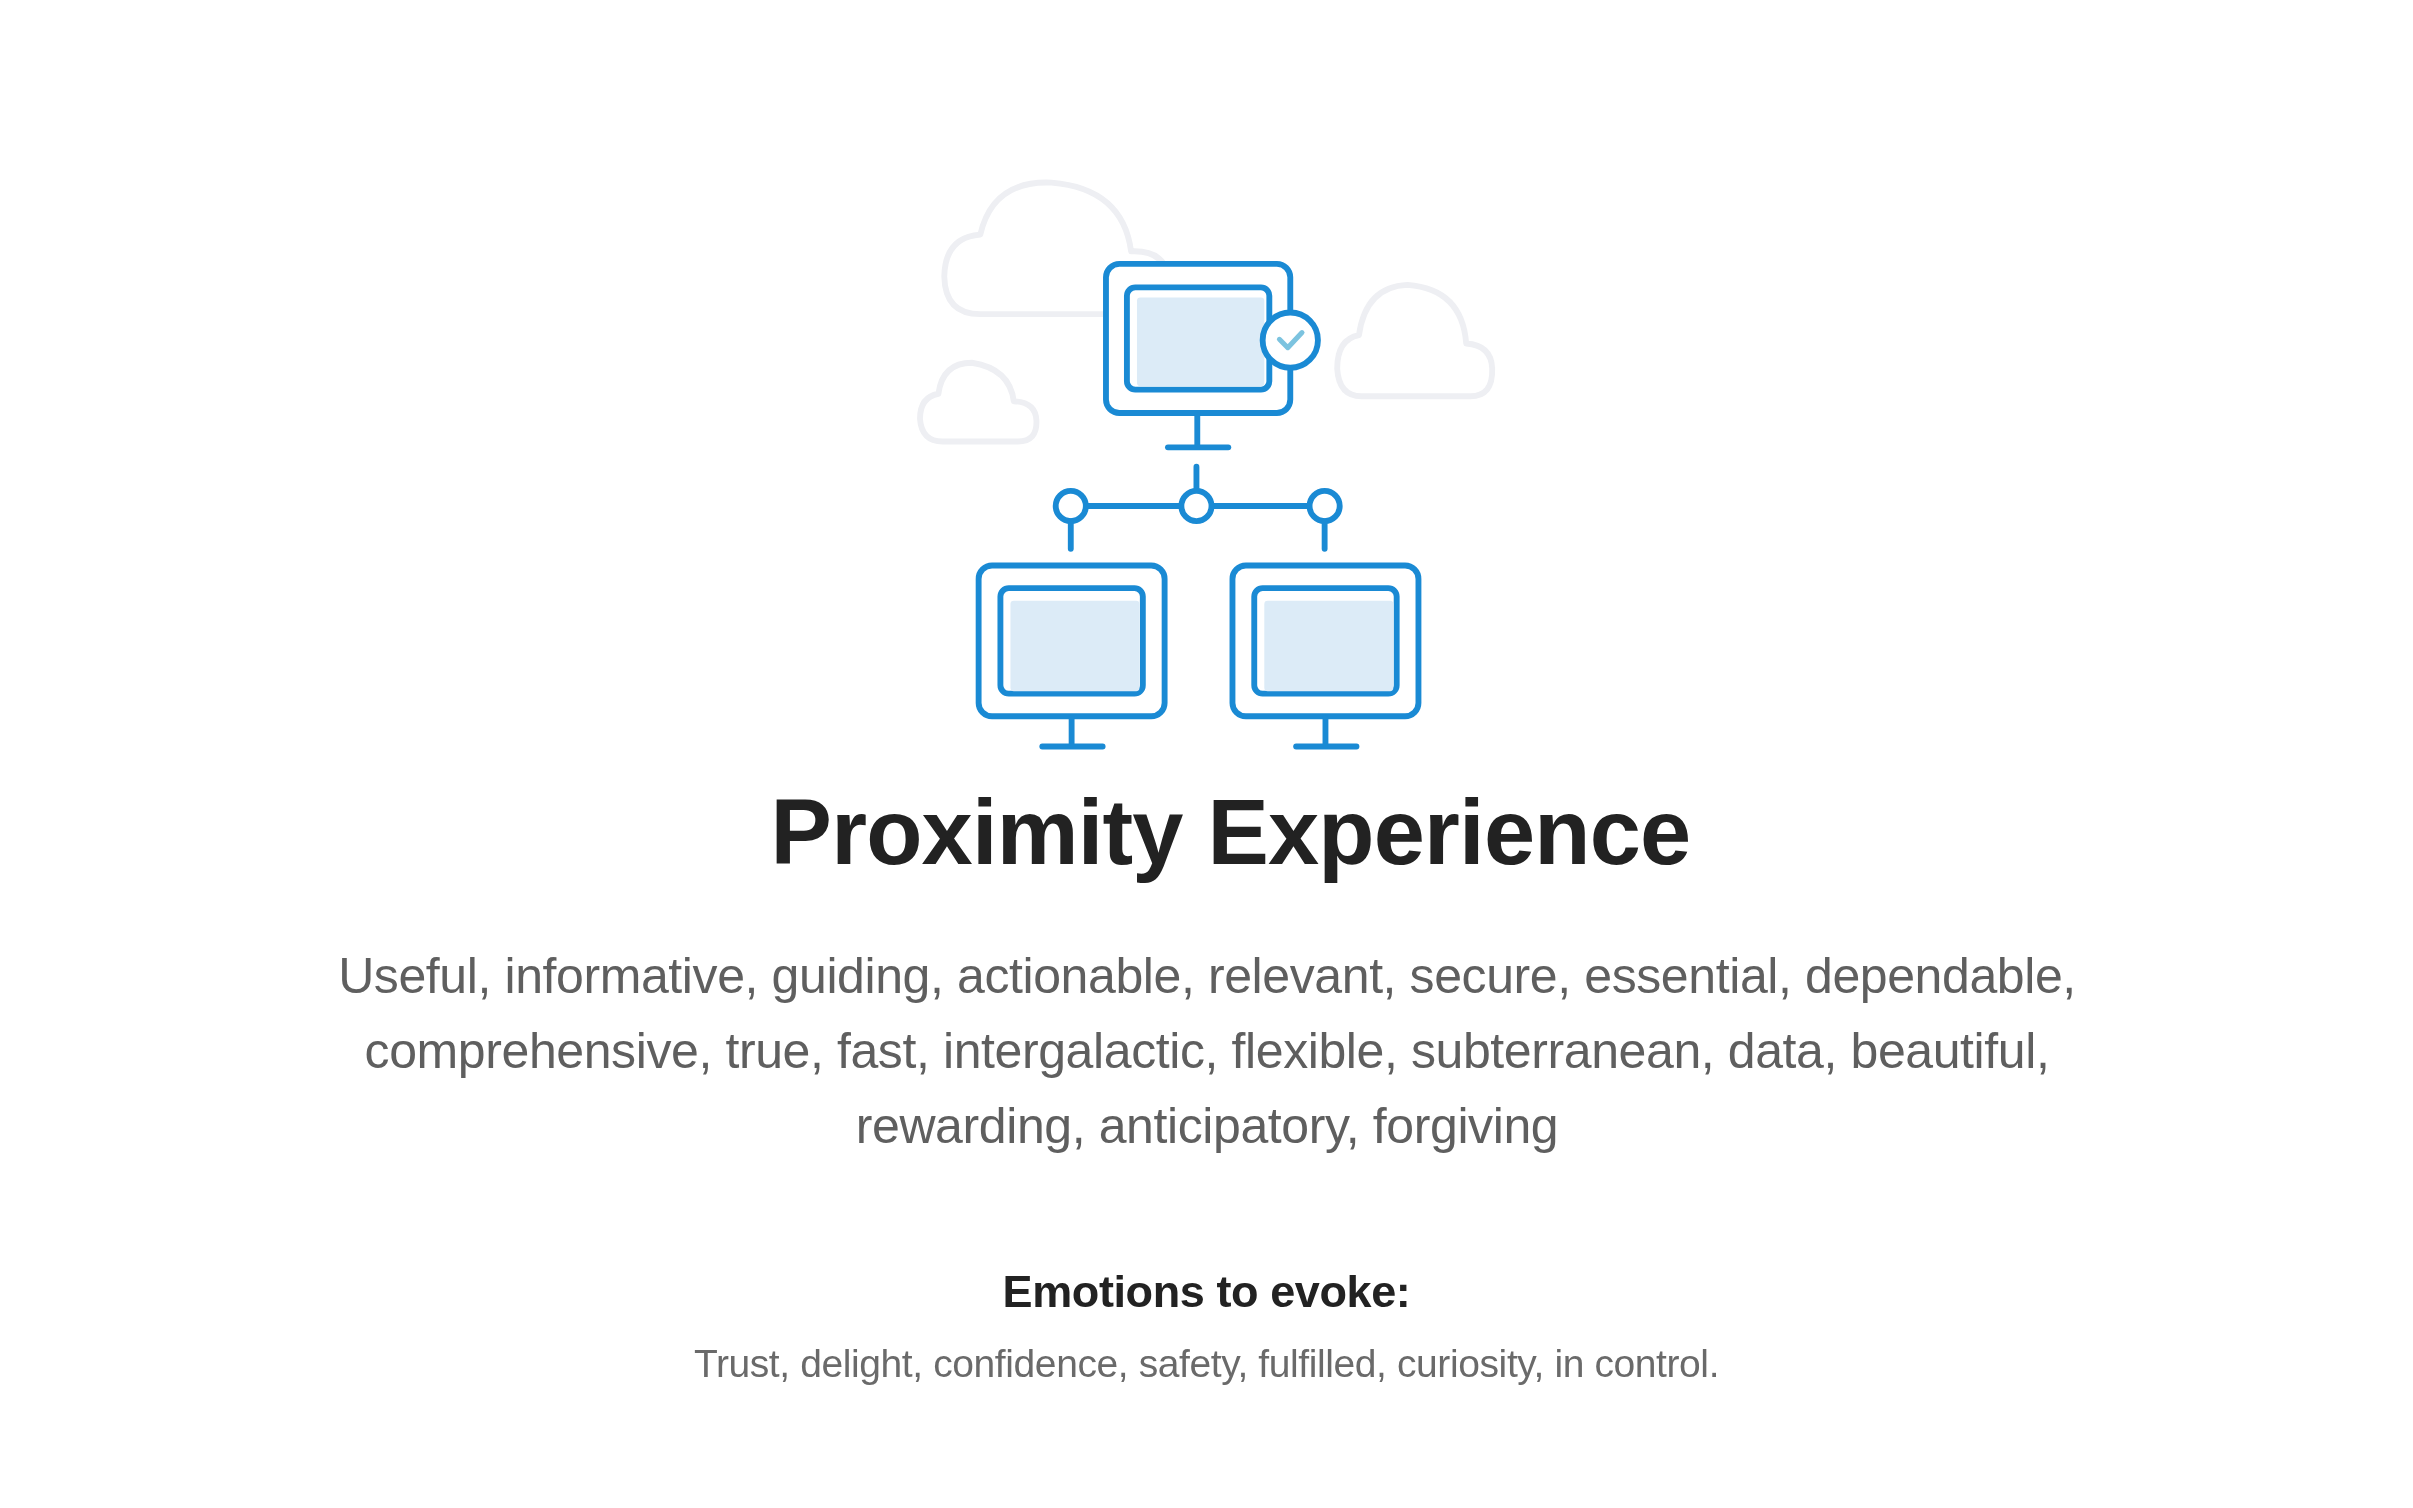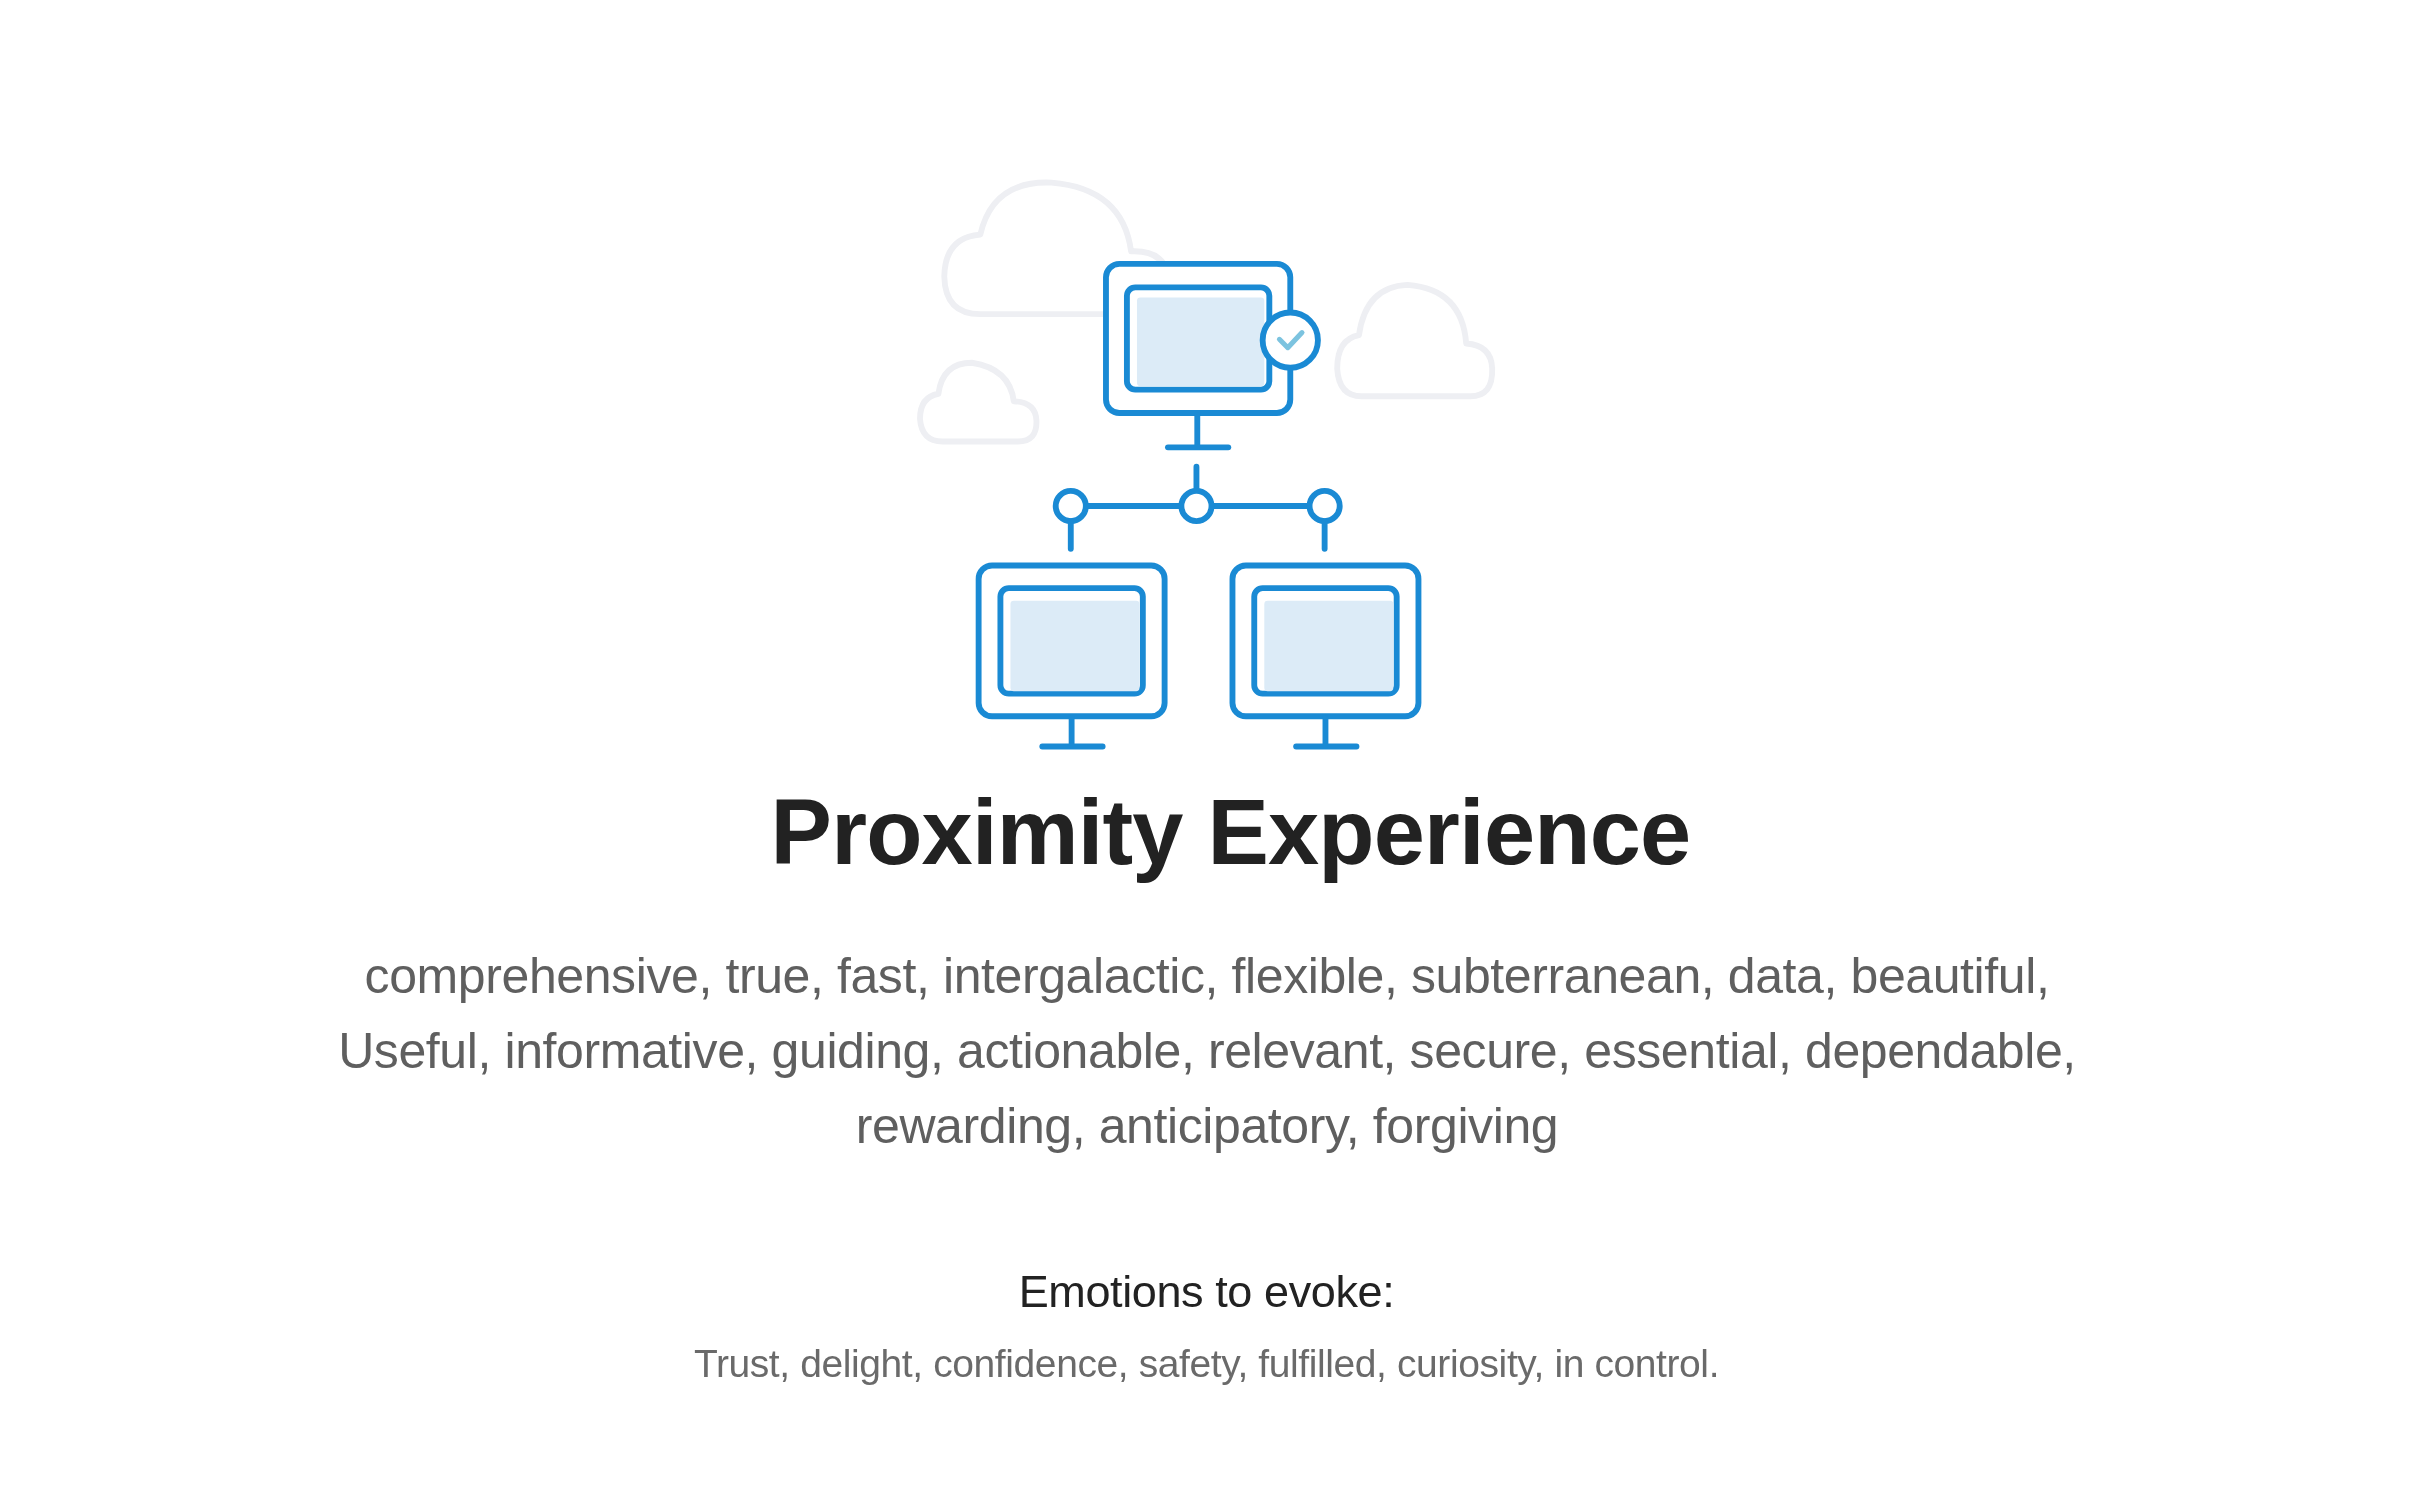--- a/index.html
+++ b/index.html
@@ -1,20 +1,20 @@
 <!DOCTYPE html>
 <html style="font-size:13.4px"><head>
 <meta charset="utf-8">
 <style>
   html, body { margin: 0; padding: 0; background: #ffffff; }
   body { width: 2413px; height: 1508px; position: relative; overflow: hidden; font-family: "Liberation Sans", "DejaVu Sans", sans-serif; }
   .illustration { position: absolute; left: 0; top: 0; width: 2413px; height: 1508px; }
   .title { position: absolute; left: 0; width: 2413px; top: 778px; text-align: center; font-weight: 700; font-size: 92px; line-height: 109px; color: #222222; letter-spacing: -0.8px; padding-left: 24px; }
   .desc { position: absolute; left: 327px; width: 1760px; top: 939px; text-align: center; font-size: 50px; line-height: 75px; color: #5f5f5f; font-weight: 400; letter-spacing: -0.4px; }
-  .emotions-heading { position: absolute; left: 0; width: 2413px; top: 1262px; text-align: center; font-size: 45px; line-height: 59px; font-weight: 400; color: #222222; letter-spacing: -0.4px; }
+  .emotions-heading { position: absolute; left: 0; width: 2413px; top: 1262px; text-align: center; font-size: 45px; line-height: 59px; font-weight: 700; color: #222222; letter-spacing: -0.4px; }
   .emotions-list { position: absolute; left: 0; width: 2413px; top: 1337px; text-align: center; font-size: 39px; line-height: 54px; color: #6a6a6a; letter-spacing: -0.4px; }
 </style>
 </head>
 <body>
 
 <svg class="illustration" viewBox="0 0 2880 1800" xmlns="http://www.w3.org/2000/svg">
 
   <g fill="none" stroke="#eeeff3" stroke-width="7" stroke-linejoin="round">
     <path d="M1170 375 L1360 375 Q1398 375 1396 338 Q1393 298 1350 300 Q1340 225 1255 218 Q1185 215 1170 280 Q1128 283 1127 330 Q1128 375 1170 375 Z"></path>
     <path d="M1125 527 L1215 527 Q1238 527 1237 502 Q1236 480 1210 479 Q1205 440 1160 433 Q1125 433 1120 470 Q1098 474 1098 500 Q1100 527 1125 527 Z"></path>
@@ -51,20 +51,20 @@
     <rect x="1497" y="702" width="170" height="126" rx="10" fill="#ffffff"></rect>
     <rect x="1509" y="717" width="154" height="108" rx="4" fill="#dcebf7" stroke="none"></rect>
     <line x1="1582" y1="857" x2="1582" y2="890"></line>
     <line x1="1547" y1="891" x2="1619" y2="891"></line>
   </g>
 </svg>
 
 <div class="title">Proximity Experience</div>
 
 <div class="desc">
+  <div>Useful, informative, guiding, actionable, relevant, secure, essential, dependable,</div>
   <div>comprehensive, true, fast, intergalactic, flexible, subterranean, data, beautiful,</div>
-  <div>Useful, informative, guiding, actionable, relevant, secure, essential, dependable,</div>
   <div>rewarding, anticipatory, forgiving</div>
 </div>
 
 <div class="emotions-heading">Emotions to evoke:</div>
 <div class="emotions-list">Trust, delight, confidence, safety, fulfilled, curiosity, in control.</div>
 
 
 </body></html>

